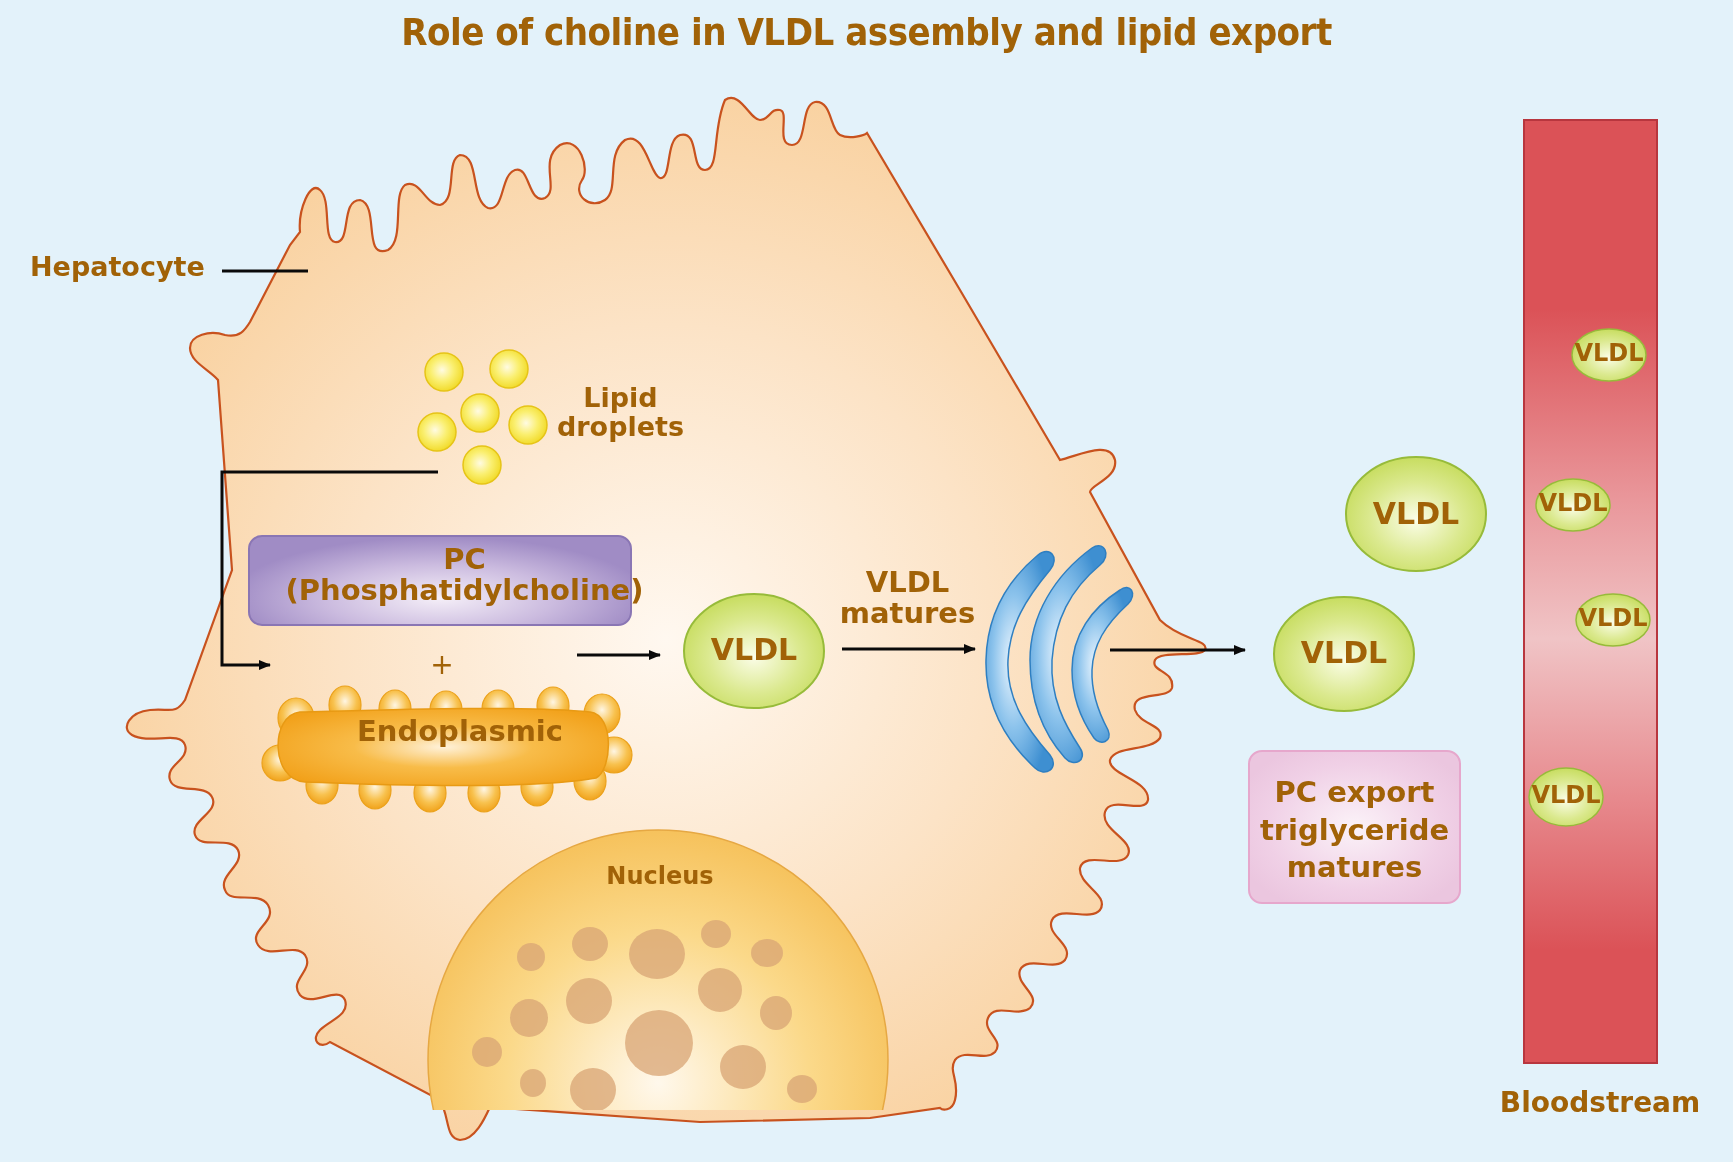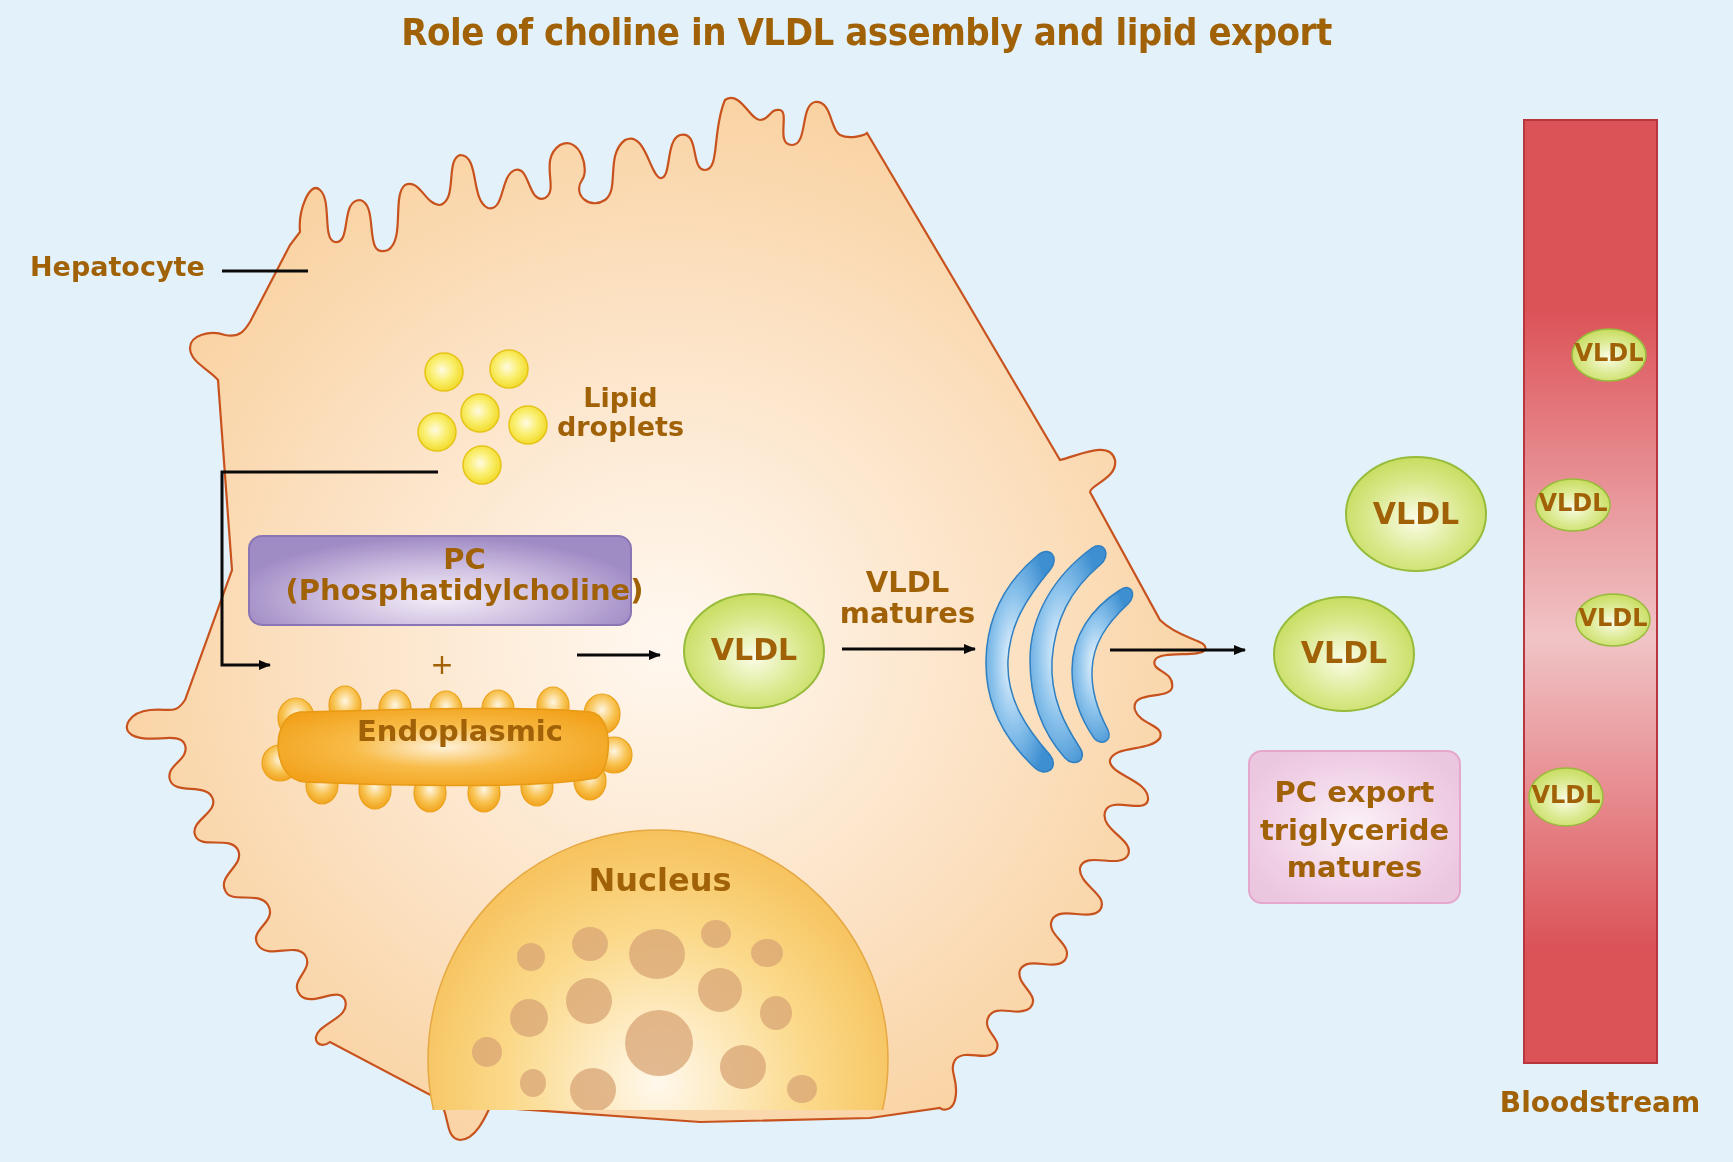--- a/index.html
+++ b/index.html
@@ -12,21 +12,21 @@
   #hep-label { left: 30px; top: 253px; font-size: 27px; text-align: left; }
   #lipid-label { left: 548px; top: 384px; width: 145px; font-size: 27px; }
   #pc-box { position: absolute; left: 248px; top: 535px; width: 380px; height: 87px; border-radius: 14px;
             border: 2px solid #8a76b4;
             background: radial-gradient(ellipse 55% 70% at 50% 70%, #f5eff8 0%, #cbbbdf 55%, #a08cc5 100%); }
   #pc-text { left: 248px; top: 544px; width: 433px; font-size: 29px; }
   #plus { left: 426px; top: 650px; width: 32px; font-size: 28px; font-weight: normal; }
   #er-text { left: 300px; top: 716px; width: 320px; font-size: 29px; }
   #vldl-main-text { left: 684px; top: 634px; width: 140px; font-size: 30px; }
   #matures-text { left: 820px; top: 567px; width: 175px; font-size: 29px; }
-  #nucleus-text { left: 560px; top: 864px; width: 200px; font-size: 32px; }
+  #nucleus-text { left: 560px; top: 864px; width: 200px; font-size: 24px; }
   #vldl-out1-text { left: 1346px; top: 498px; width: 140px; font-size: 30px; }
   #vldl-out2-text { left: 1274px; top: 637px; width: 140px; font-size: 30px; }
   #pcx-box { position: absolute; left: 1248px; top: 750px; width: 209px; height: 150px; border-radius: 14px;
              border: 2px solid #e6a7cc;
              background: radial-gradient(ellipse 60% 60% at 50% 50%, #fbf2f8 0%, #f0d0e6 70%, #ebc6df 100%); }
   #pcx-text { left: 1248px; top: 774px; width: 213px; font-size: 29px; line-height: 1.3; }
   .bv-vldl-text { font-size: 24px; width: 90px; }
   #bs-label { left: 1490px; top: 1088px; width: 220px; font-size: 28px; }
 </style>
 </head>

